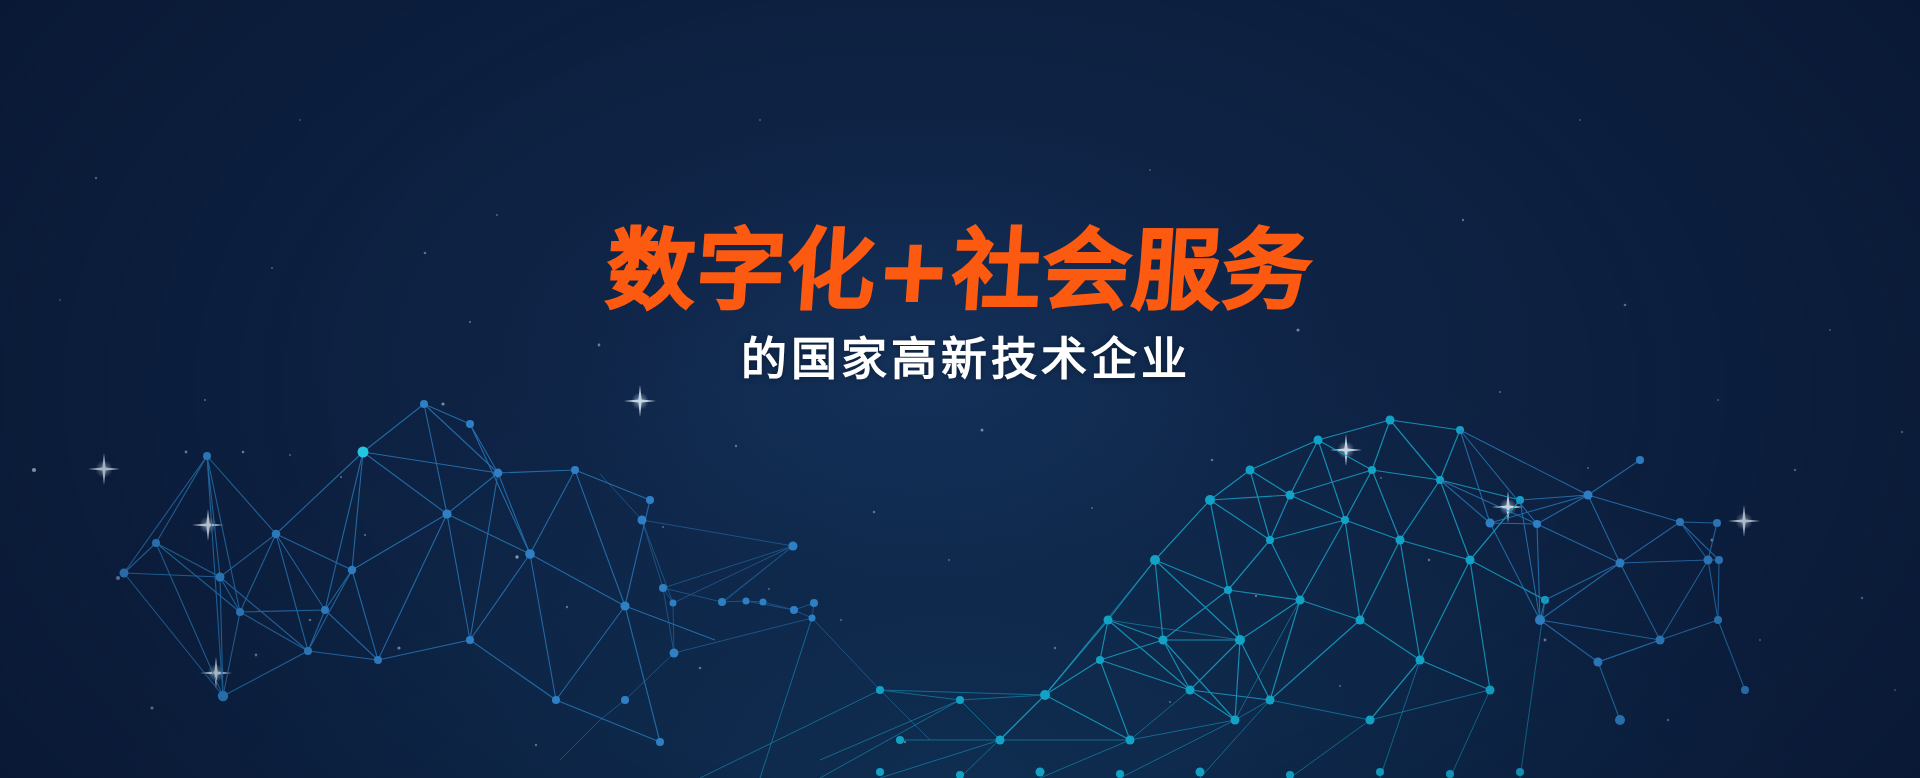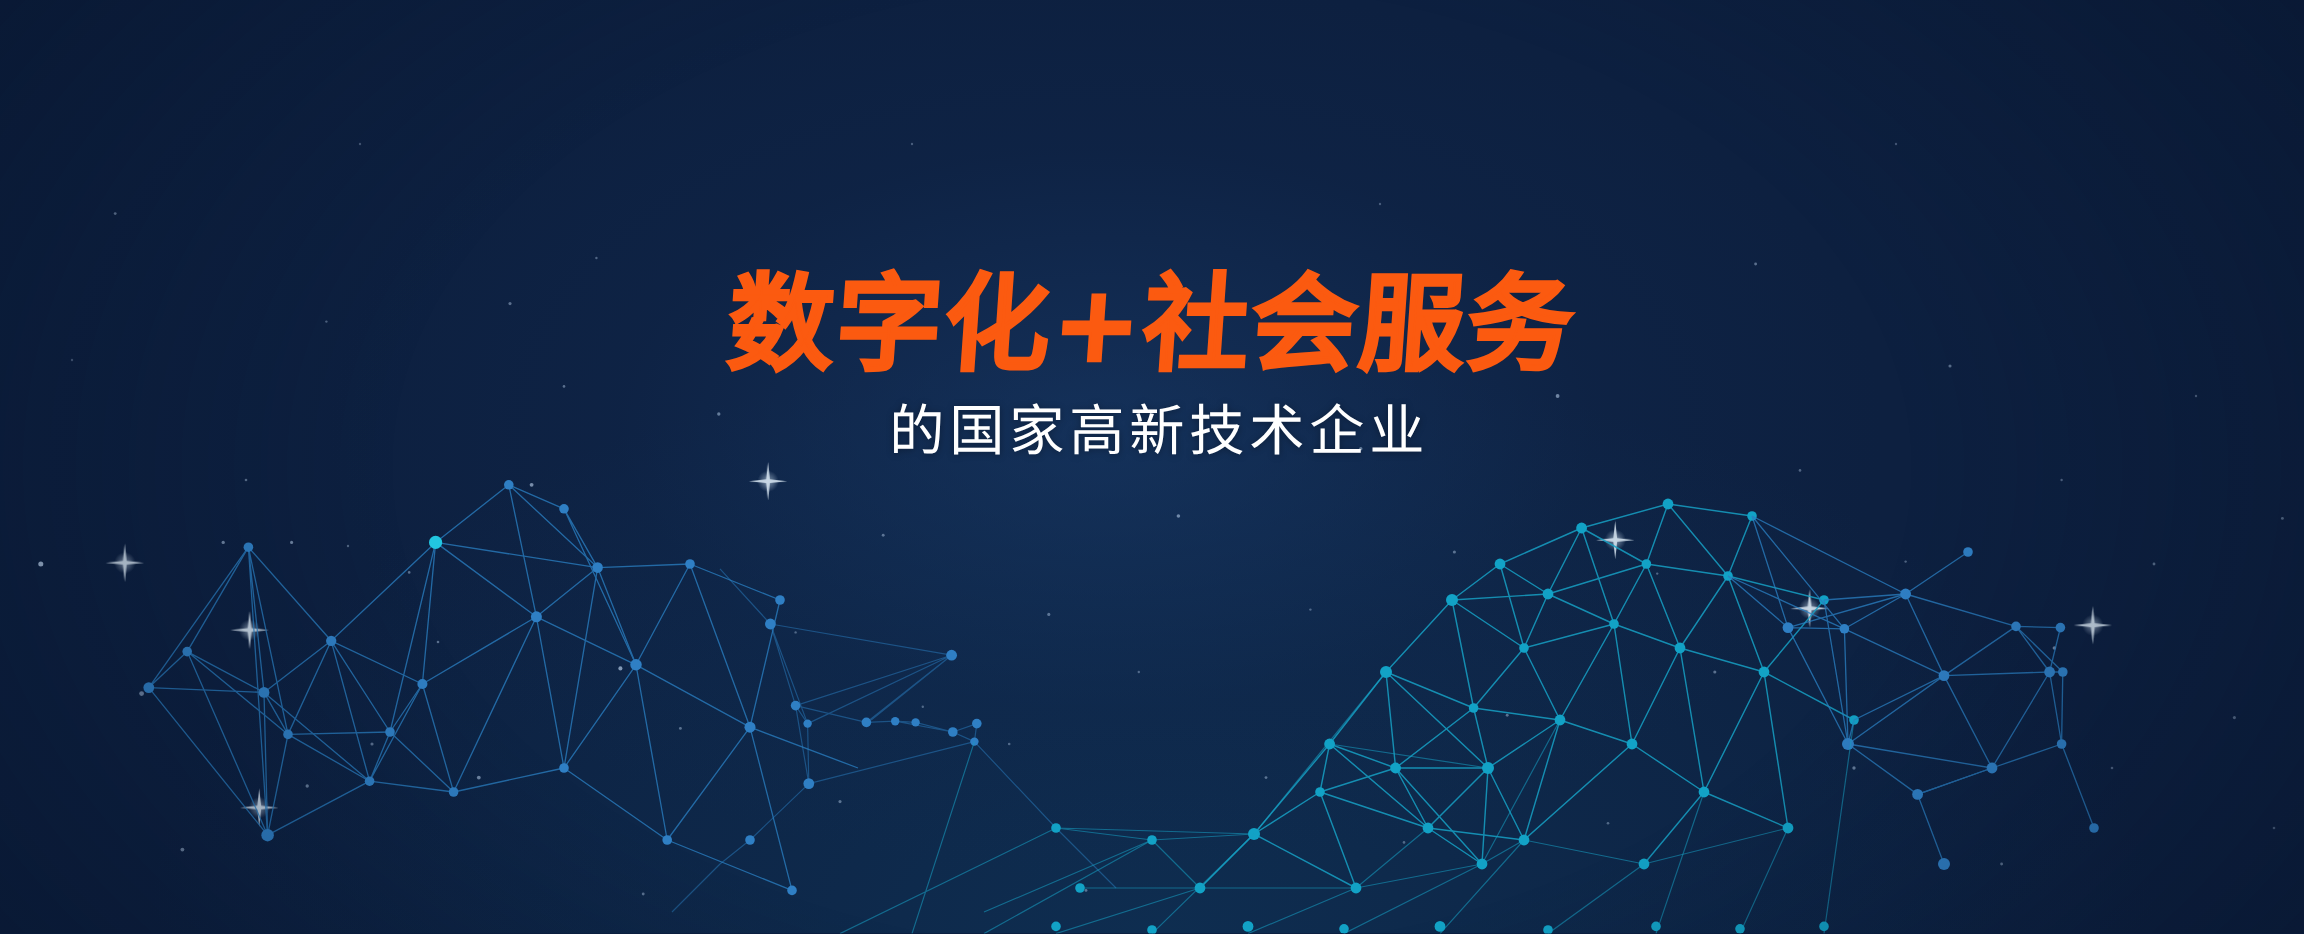--- a/index.html
+++ b/index.html
@@ -53,21 +53,21 @@
     letter-spacing:2px;
     color:#FB5A10;
     margin:0;
     transform:skewX(-4deg);
     text-shadow:0 0 1px #FB5A10;
     -webkit-text-stroke:2px #FB5A10;
     white-space:nowrap;
   }
   .subline{
     font-family:"DejaVu Serif","Liberation Serif",serif;
-    font-weight:400;
+    font-weight:700;
     font-size:46px;
     line-height:1.1;
     letter-spacing:4px;
     color:#ffffff;
     margin:18px 0 0 12px;
     white-space:nowrap;
     text-shadow:0 1px 6px rgba(0,0,0,0.35);
   }
 </style>
 </head>

